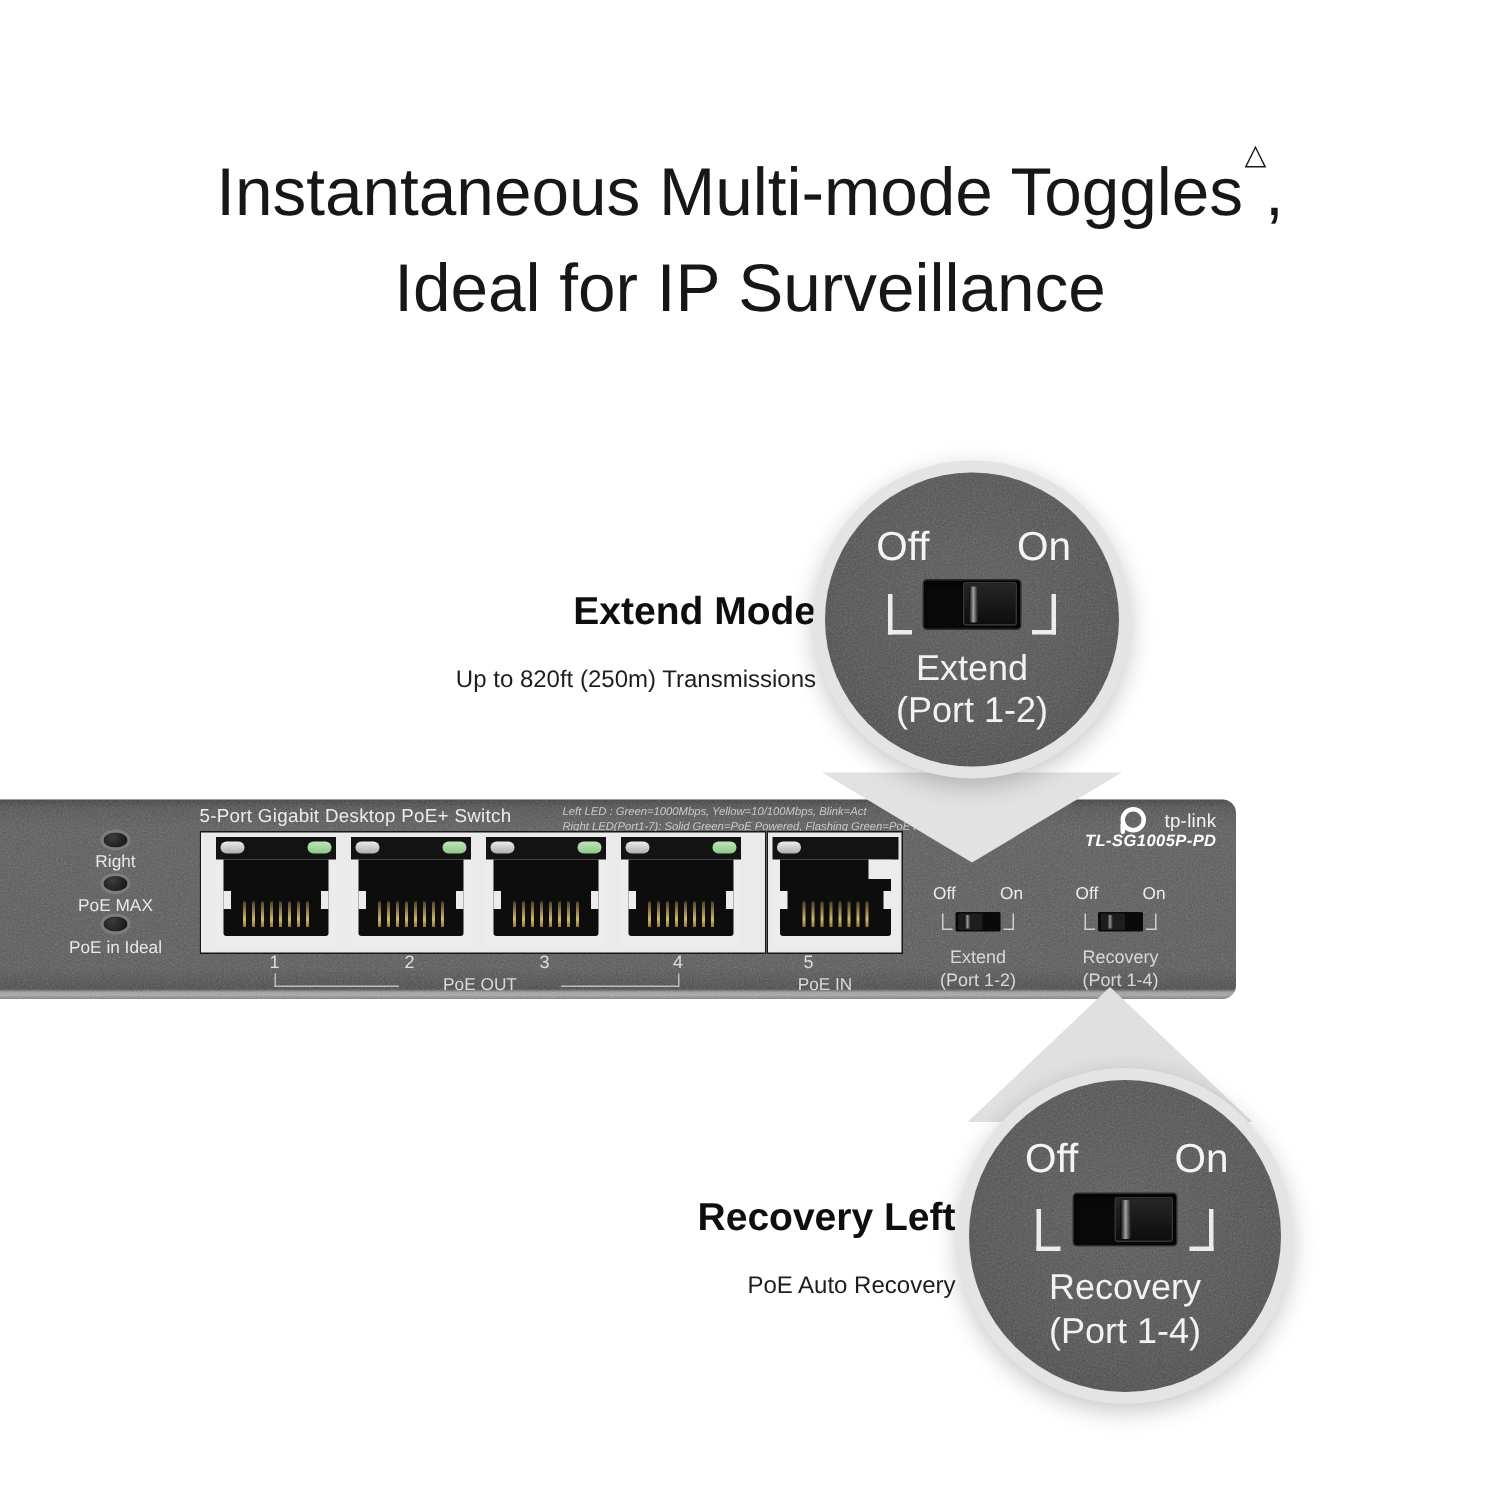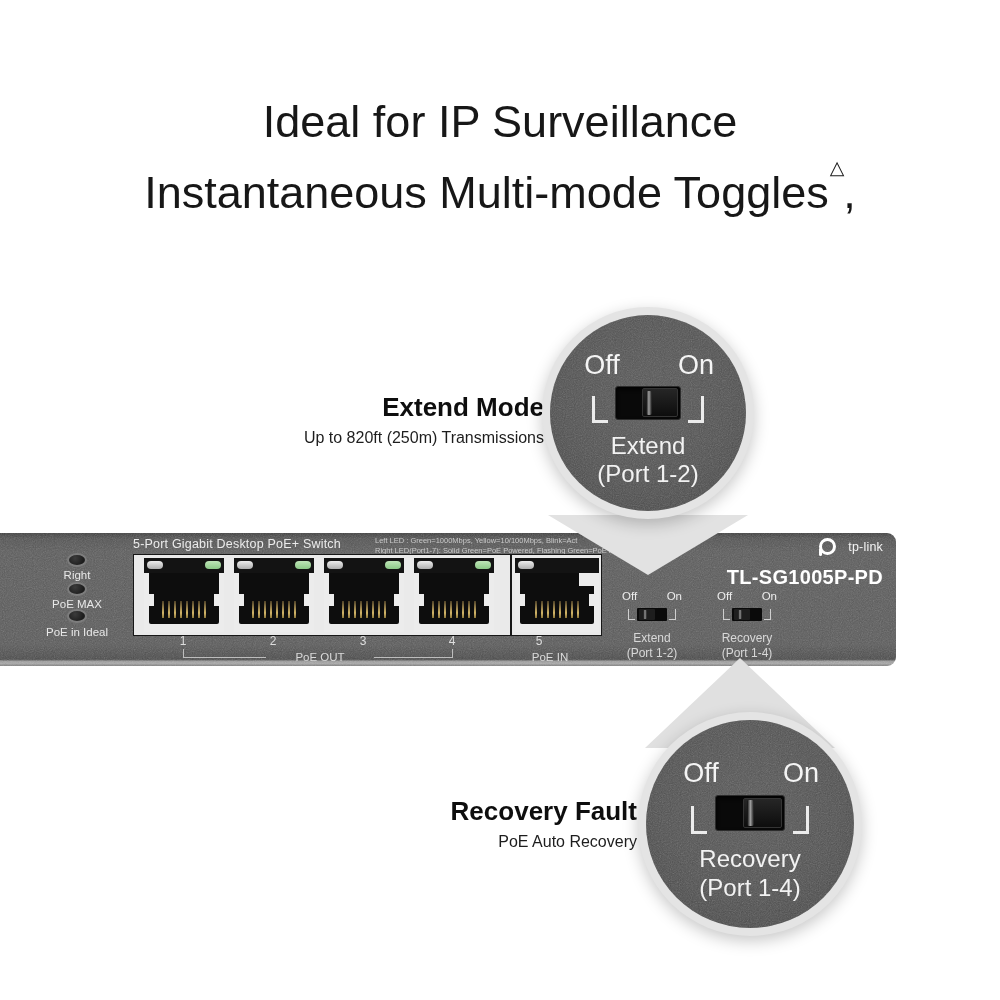--- a/index.html
+++ b/index.html
@@ -7,32 +7,32 @@
          font-family:"Liberation Sans",sans-serif;-webkit-font-smoothing:antialiased;}
 
   
   .title{position:absolute;top:90px;left:0;width:1000px;text-align:center;color:#171717;
          font-size:45px;line-height:64px;font-weight:400;letter-spacing:0;}
   .title sup{font-size:19px;position:relative;top:-18px;left:1px;}
 
   
   .mode-block{position:absolute;text-align:right;color:#111;padding-left:44px;}
   .mode-block .mode-heading{font-size:26px;font-weight:700;line-height:28px;color:#0e0e0e;}
-  .mode-block .mode-sub{font-size:16px;font-weight:400;margin-top:8px;color:#1d1d1d;}
+  .mode-block .mode-sub{font-size:16px;font-weight:400;margin-top:24px;color:#1d1d1d;}
   .extend-block{top:393px;left:0;width:500px;}
   .recovery-block{top:797px;left:0;width:593px;}
 
   
-  .device{position:absolute;left:0;top:533px;width:896px;height:133px;z-index:2;
+  .device{position:absolute;left:0;top:533px;width:824px;height:133px;z-index:2;
           border-radius:0 9px 9px 0;overflow:hidden;
           background:linear-gradient(180deg,#3e3e3e 0%,#525252 4%,#5b5b5b 14%,#5a5a5a 84%,#4e4e4e 92%,#4a4a4a 95%,#9d9d9d 96.5%,#ababab 98%,#7e7e7e 100%);}
   .grain{position:absolute;inset:0;width:100%;height:100%;opacity:.3;pointer-events:none;}
 
   .product-header{position:absolute;left:133px;top:4px;font-size:12.5px;color:#ececec;letter-spacing:.2px;}
-  .legend{position:absolute;left:375px;top:3px;font-size:7.5px;line-height:9.5px;color:#c9c9c9;white-space:nowrap;}
+  .legend{position:absolute;left:375px;top:3px;font-size:7.5px;line-height:9.5px;color:#c9c9c9;white-space:nowrap;font-style:italic;}
 
   .status-led{position:absolute;left:67px;width:20px;height:14px;border-radius:50%;
               background:radial-gradient(circle at 38% 32%,#3c3c3c 0%,#1d1d1d 70%);
               border:2px solid #7d7d7d;box-sizing:border-box;}
   .status-label{position:absolute;left:77px;transform:translateX(-50%);font-size:11.5px;color:#e8e8e8;white-space:nowrap;}
 
   .ports-group{position:absolute;top:21px;height:82px;background:#eaeaea;border:1px solid #171717;box-sizing:border-box;}
   .group14{left:133px;width:378px;}
   .group5{left:511px;width:91px;}
   .port{position:absolute;top:3px;height:74px;background:#ececec;}
@@ -66,21 +66,21 @@
   .mt-bk-r{right:9px;border-right:1.5px solid #cfcfcf;}
   .mt-name{margin-top:8px;font-size:12px;color:#d8d8d8;height:12px;}
   .mt-ports{margin-top:3px;font-size:12px;color:#d8d8d8;white-space:nowrap;}
 
   
   .brandbox{position:absolute;right:13px;top:5px;text-align:right;}
   .brand-row{display:flex;align-items:center;justify-content:flex-end;gap:12px;height:17px;}
   .logo-glyph{position:relative;width:11px;height:11px;border:3px solid #fff;border-radius:50%;display:inline-block;box-sizing:content-box;}
   .logo-glyph::after{content:"";position:absolute;left:-3px;top:7px;width:3px;height:8px;background:#fff;border-radius:1.5px;}
   .brand-name{font-size:12.5px;color:#f4f4f4;letter-spacing:.2px;}
-  .model{font-size:20px;font-weight:700;color:#fff;letter-spacing:.3px;margin-top:11px;}
+  .model{font-size:11px;font-weight:700;color:#fff;letter-spacing:.3px;margin-top:0;font-style:italic;}
 
   
   .pointer{position:absolute;width:0;height:0;z-index:3;}
   .pointer-down{left:548px;top:515px;border-left:100px solid transparent;border-right:100px solid transparent;border-top:60px solid #e2e2e2;}
   .pointer-up{left:645px;top:658px;border-left:95px solid transparent;border-right:95px solid transparent;border-bottom:90px solid #e0e0e0;}
 
   
   .callout{position:absolute;border-radius:50%;background:#e4e4e4;z-index:4;box-shadow:0 5px 16px rgba(0,0,0,.22);}
   .callout-extend{left:542px;top:307px;width:212px;height:212px;}
   .callout-recovery{left:638px;top:712px;width:224px;height:224px;}
@@ -107,31 +107,31 @@
 <svg width="0" height="0" style="position:absolute" aria-hidden="true">
   <filter id="grainF" x="0" y="0" width="100%" height="100%">
     <feTurbulence type="fractalNoise" baseFrequency="0.9" numOctaves="2" stitchTiles="stitch"></feTurbulence>
     <feColorMatrix type="saturate" values="0"></feColorMatrix>
   </filter>
 </svg>
 
 <div class="stage">
 
   <div class="title">
+    <div><span>Instantaneous Multi-mode Toggles</span><sup>△</sup><span>,</span></div>
     <div>Ideal for IP Surveillance</div>
-    <div><span>Instantaneous Multi-mode Toggles</span><sup>△</sup><span>,</span></div>
   </div>
 
   <div class="mode-block extend-block">
     <div class="mode-heading">Extend Mode</div>
     <div class="mode-sub">Up to 820ft (250m) Transmissions</div>
   </div>
 
   <div class="mode-block recovery-block">
-    <div class="mode-heading">Recovery Fault</div>
+    <div class="mode-heading">Recovery Left</div>
     <div class="mode-sub">PoE Auto Recovery</div>
   </div>
 
   <div class="device">
     <svg class="grain">
         <rect width="100%" height="100%" fill="none" filter="url(#grainF)"></rect>
       </svg>
 
     <div class="product-header">5-Port Gigabit Desktop PoE+ Switch</div>
     <div class="legend">

